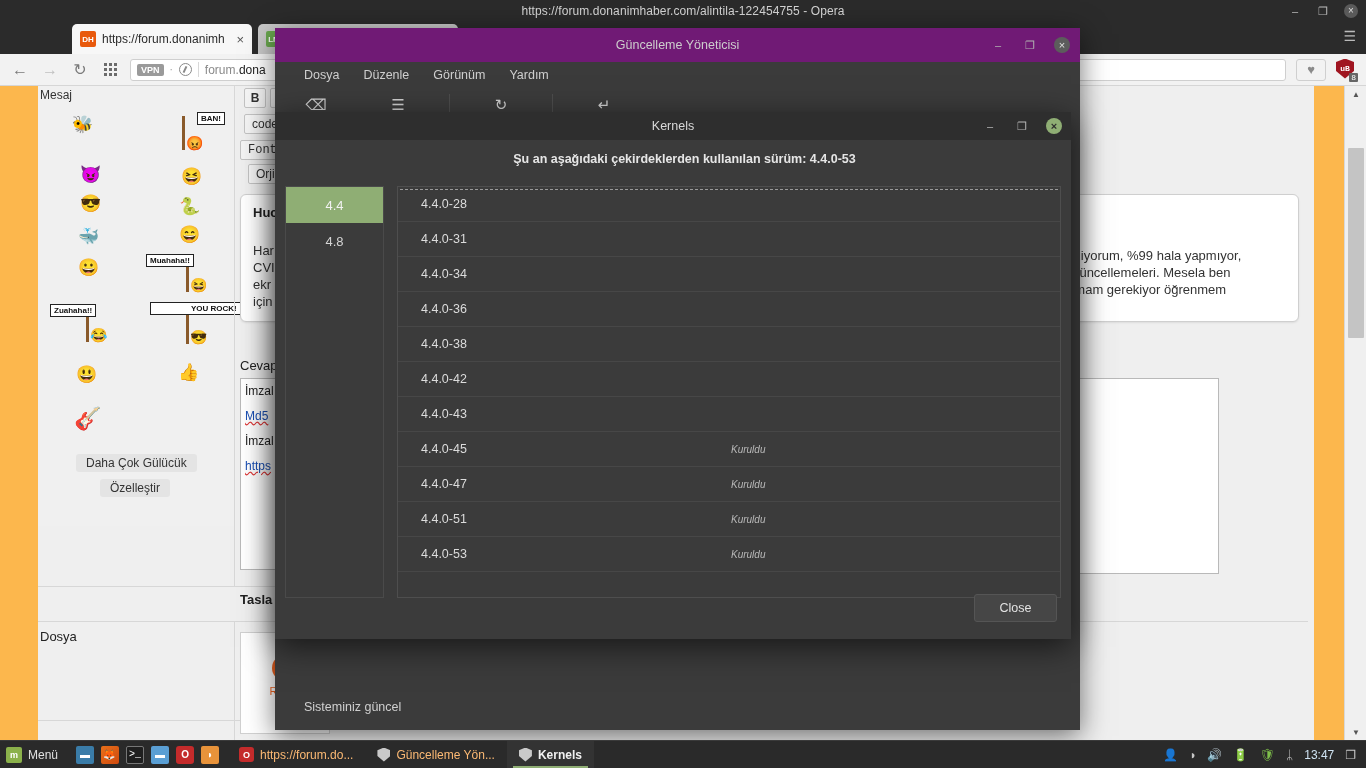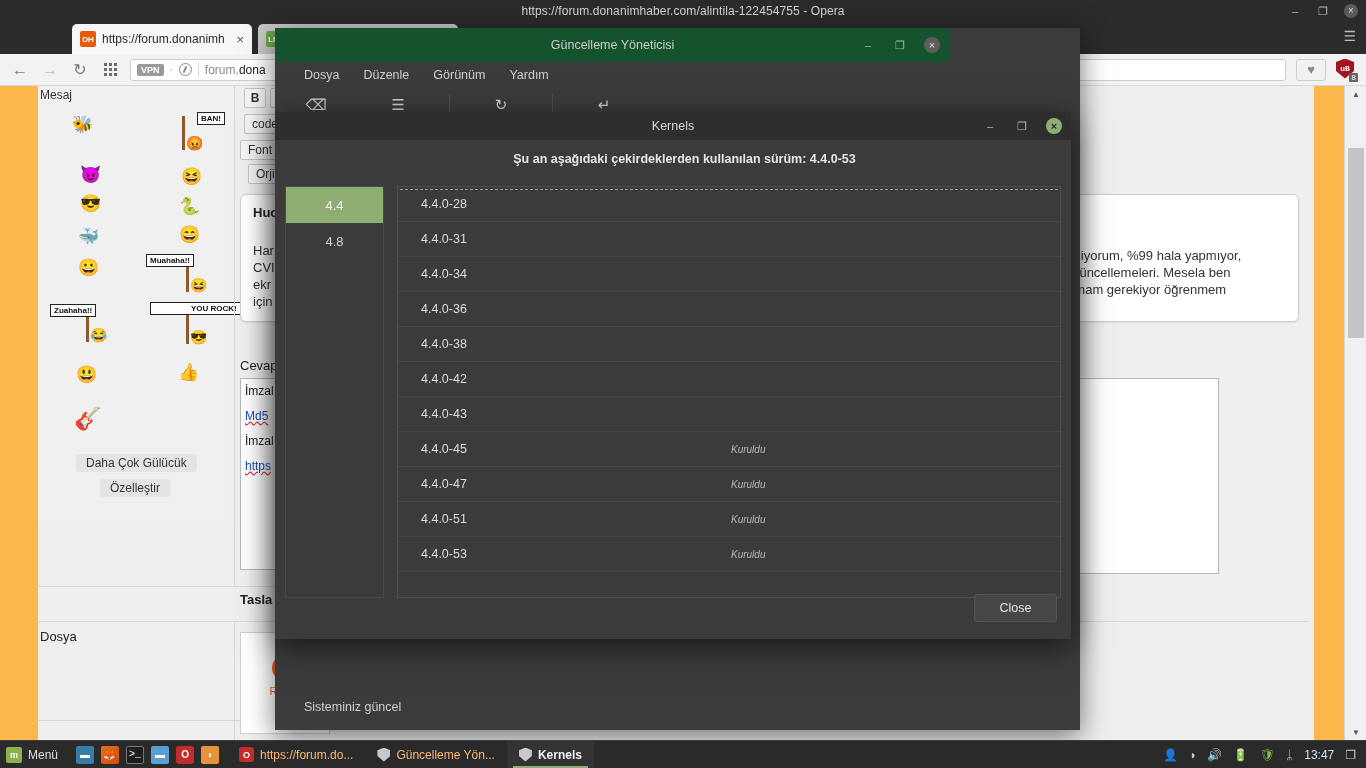--- a/index.html
+++ b/index.html
@@ -92,21 +92,21 @@
 
   
   .pg-scroll{ position:absolute; right:0; top:0; width:22px; height:654px; background:#f0f0f0; border-left:1px solid #d8d8d8;}
   .pg-arrow{ position:absolute; left:0; width:22px; height:16px; display:flex; align-items:center; justify-content:center;
         color:#555; font-size:8px; cursor:pointer; }
   .pg-thumb{ position:absolute; left:3px; top:62px; width:16px; height:190px; background:#c4c4c4; border-radius:1px; cursor:pointer;}
 
   
   .um-window{ position:absolute; left:275px; top:28px; width:805px; height:702px; background:#3b3b3b;
         box-shadow:0 6px 26px rgba(0,0,0,.55); }
-  .um-title{ position:absolute; left:0; top:0; width:675px; height:34px; background:#14532d;
+  .um-title{ position:absolute; left:0; top:0; width:805px; height:34px; background:#701a75;
         display:flex; align-items:center; justify-content:center; }
   .um-title-text{ font-size:12.5px; color:#cdcdcd; }
   .um-btns{ position:absolute; right:10px; top:0; height:34px; display:flex; align-items:center; gap:16px; }
   .um-wb{ width:16px; height:16px; color:#b0b0b0; font-size:11px; text-align:center; line-height:16px; cursor:pointer;}
   .um-wb.close{ background:#5c5c5c; border-radius:50%; color:#e0e0e0; }
   .um-menubar{ position:absolute; left:0; top:34px; width:805px; height:26px; display:flex; align-items:center;
         gap:24px; padding-left:29px; background:#3b3b3b; }
   .um-menu{ font-size:12.5px; color:#cfcfcf; cursor:pointer; }
   .um-toolbar{ position:absolute; left:0; top:60px; width:805px; height:34px; background:#3b3b3b;
         display:flex; align-items:center; }
@@ -271,21 +271,21 @@
         <div class="sep-v" style="left:196px;top:0;height:500px;"></div>
         <div class="sep-h" style="left:0;top:500px;width:240px;"></div>
         <div class="sep-h" style="left:0;top:535px;width:1270px;"></div>
         <div class="sep-h" style="left:0;top:634px;width:240px;"></div>
         <div class="sep-v" style="left:196px;top:535px;height:119px;"></div>
 
         <div class="editor-col">
           <span class="fmt-btn" style="left:6px;top:2px;width:22px;justify-content:center;font-weight:bold;">B</span>
           <span class="fmt-btn" style="left:32px;top:2px;width:22px;justify-content:center;font-style:italic;">I</span>
           <span class="fmt-btn" style="left:6px;top:28px;width:58px;">code</span>
-          <span class="fmt-btn" style="left:2px;top:54px;width:62px;">Font</span>
+          <span class="fmt-btn" style="left:2px;top:54px;width:62px;font-family:Liberation Mono, monospace;">Font</span>
           <span class="fmt-btn" style="left:10px;top:78px;width:54px;">Orji</span>
 
           <div class="quote-box" style="left:2px;top:108px;width:92px;height:128px;">
             <div class="quote-title">Huc</div>
             <div style="margin-top:22px;">
               <div class="quote-line">Har</div>
               <div class="quote-line">CVI</div>
               <div class="quote-line">ekr</div>
               <div class="quote-line">için</div>
             </div>

